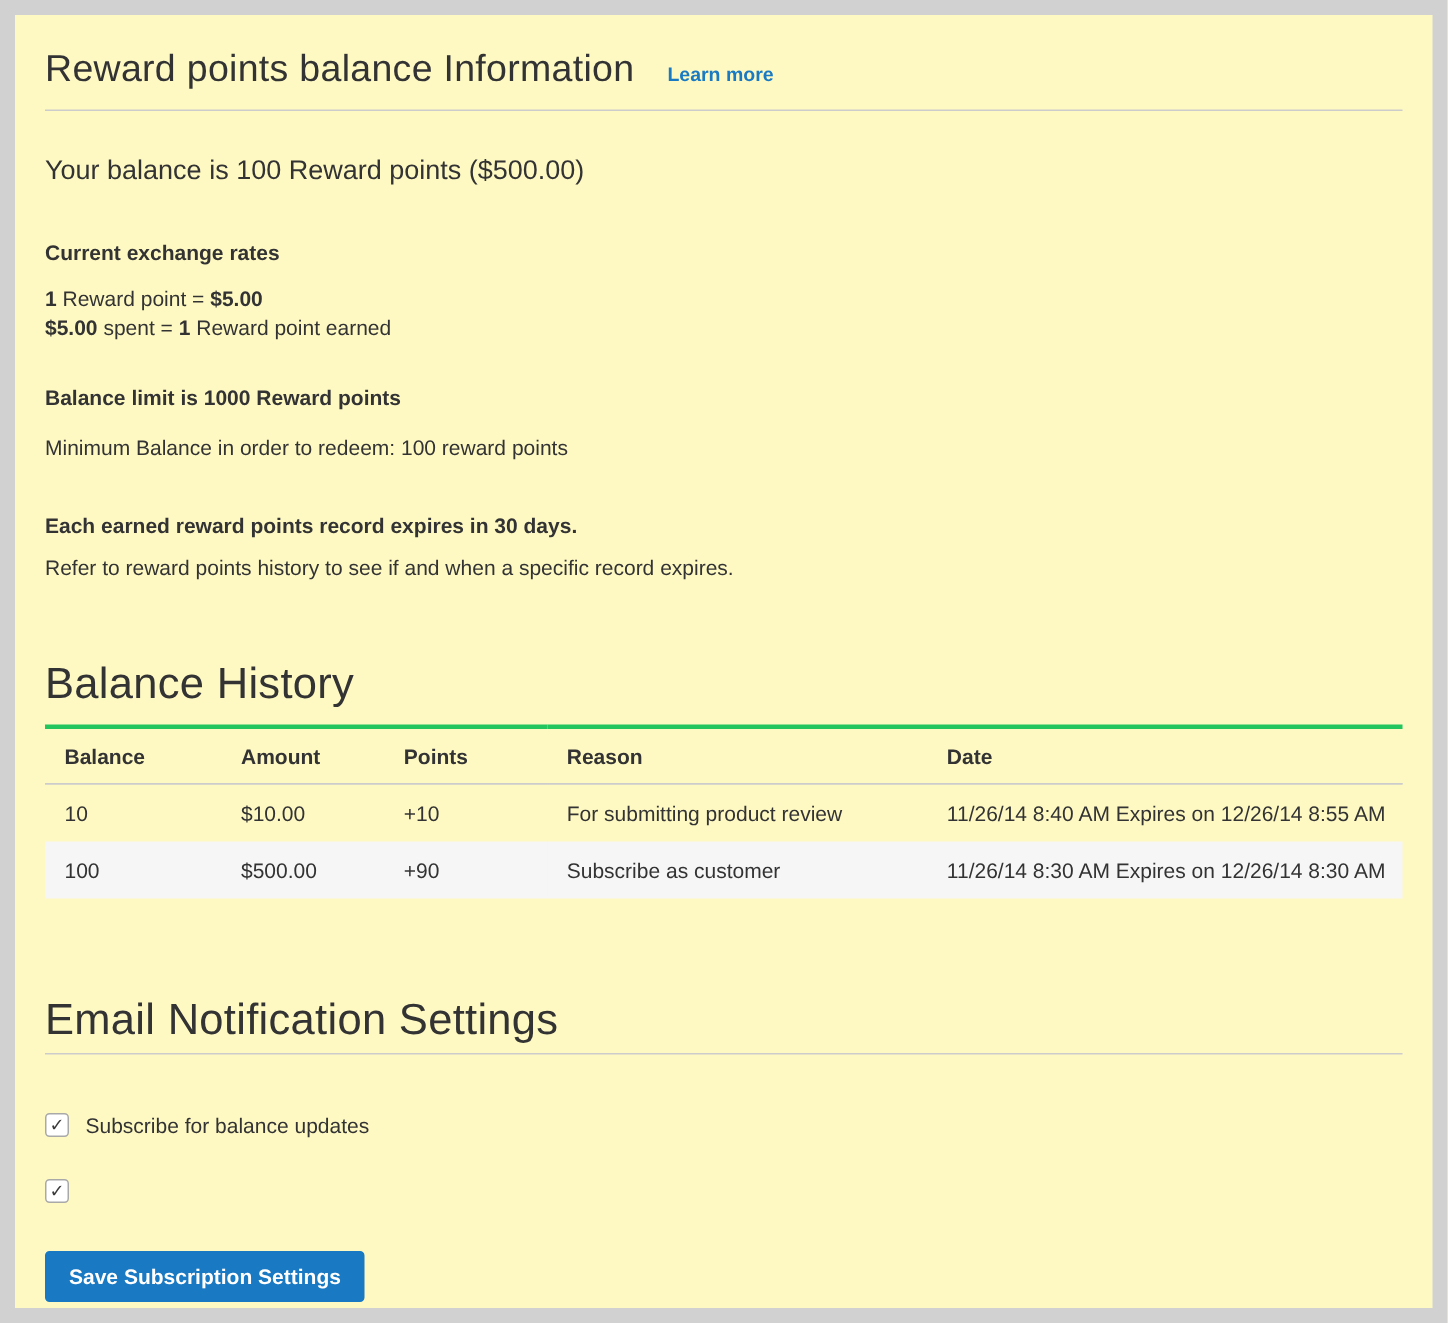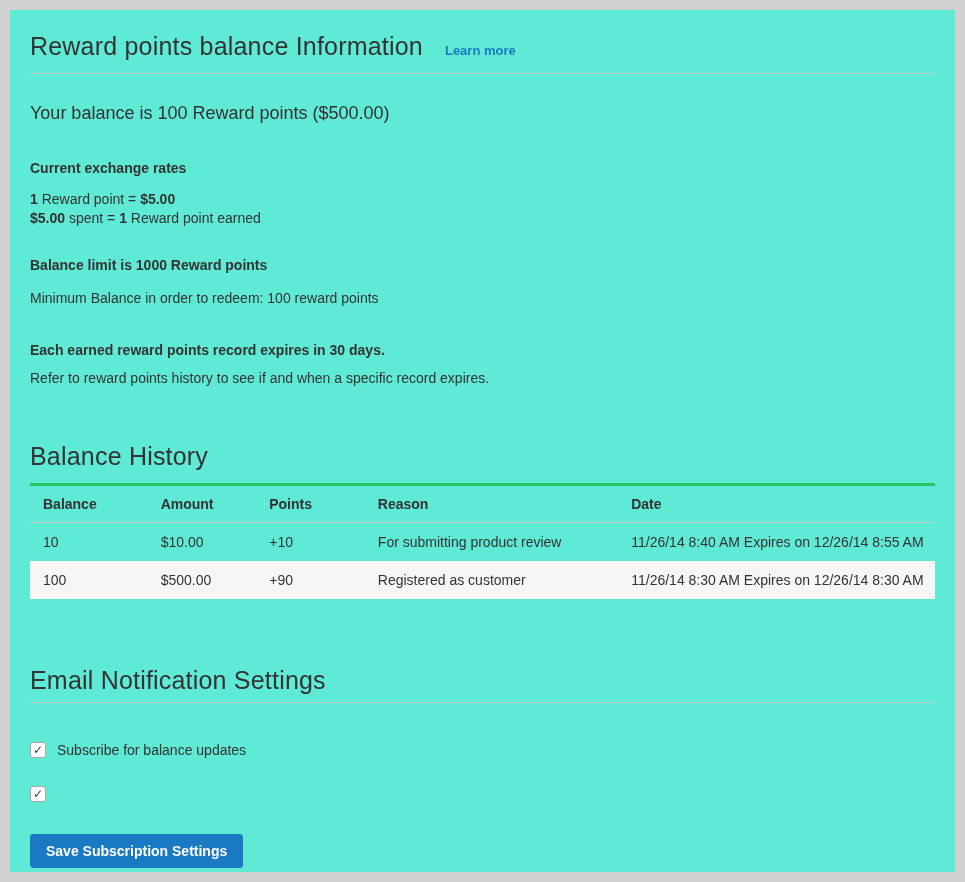--- a/index.html
+++ b/index.html
@@ -4,21 +4,21 @@
 <style>
   * { box-sizing: border-box; margin: 0; padding: 0; }
   html, body { width: 965px; height: 882px; }
   body {
     background: #d1d1d1;
     padding: 10px;
     font-family: "Liberation Sans", "DejaVu Sans", sans-serif;
     color: #333;
   }
   .card {
-    background: #5eead4;
+    background: #fef9c3;
     width: 945px;
     height: 862px;
     padding: 0 20px;
     overflow: hidden;
   }
   .card-header {
     display: flex;
     align-items: baseline;
     gap: 22px;
     padding-top: 22px;
@@ -45,21 +45,21 @@
   }
   p.txt { font-size: 14px; line-height: 19px; }
   .bold { font-weight: bold; }
   .exchange-heading { margin-top: 35px; }
   .rate-line1 { margin-top: 12px; }
   .limit-line   { margin-top: 28px; }
   .min-line     { margin-top: 14px; }
   .expiry-line  { margin-top: 33px; }
   .refer-line   { margin-top: 9px; }
   h2.section-title {
-    font-size: 25px;
+    font-size: 29px;
     font-weight: 300;
     color: #333;
     line-height: 30px;
     letter-spacing: 0.2px;
   }
   .history-title { margin-top: 53px; margin-bottom: 12px; }
   table.history {
     width: 100%;
     border-collapse: collapse;
     border-top: 3px solid #22c55e;
@@ -156,21 +156,21 @@
         <td>10</td>
         <td>$10.00</td>
         <td>+10</td>
         <td>For submitting product review</td>
         <td>11/26/14 8:40 AM Expires on 12/26/14 8:55 AM</td>
       </tr>
       <tr class="stripe">
         <td>100</td>
         <td>$500.00</td>
         <td>+90</td>
-        <td>Registered as customer</td>
+        <td>Subscribe as customer</td>
         <td>11/26/14 8:30 AM Expires on 12/26/14 8:30 AM</td>
       </tr>
     </tbody>
   </table>
 
   <h2 class="section-title notif-title">Email Notification Settings</h2>
   <div class="divider"></div>
 
   <div class="checkbox-row first">
     <span class="checkbox">✓</span>

